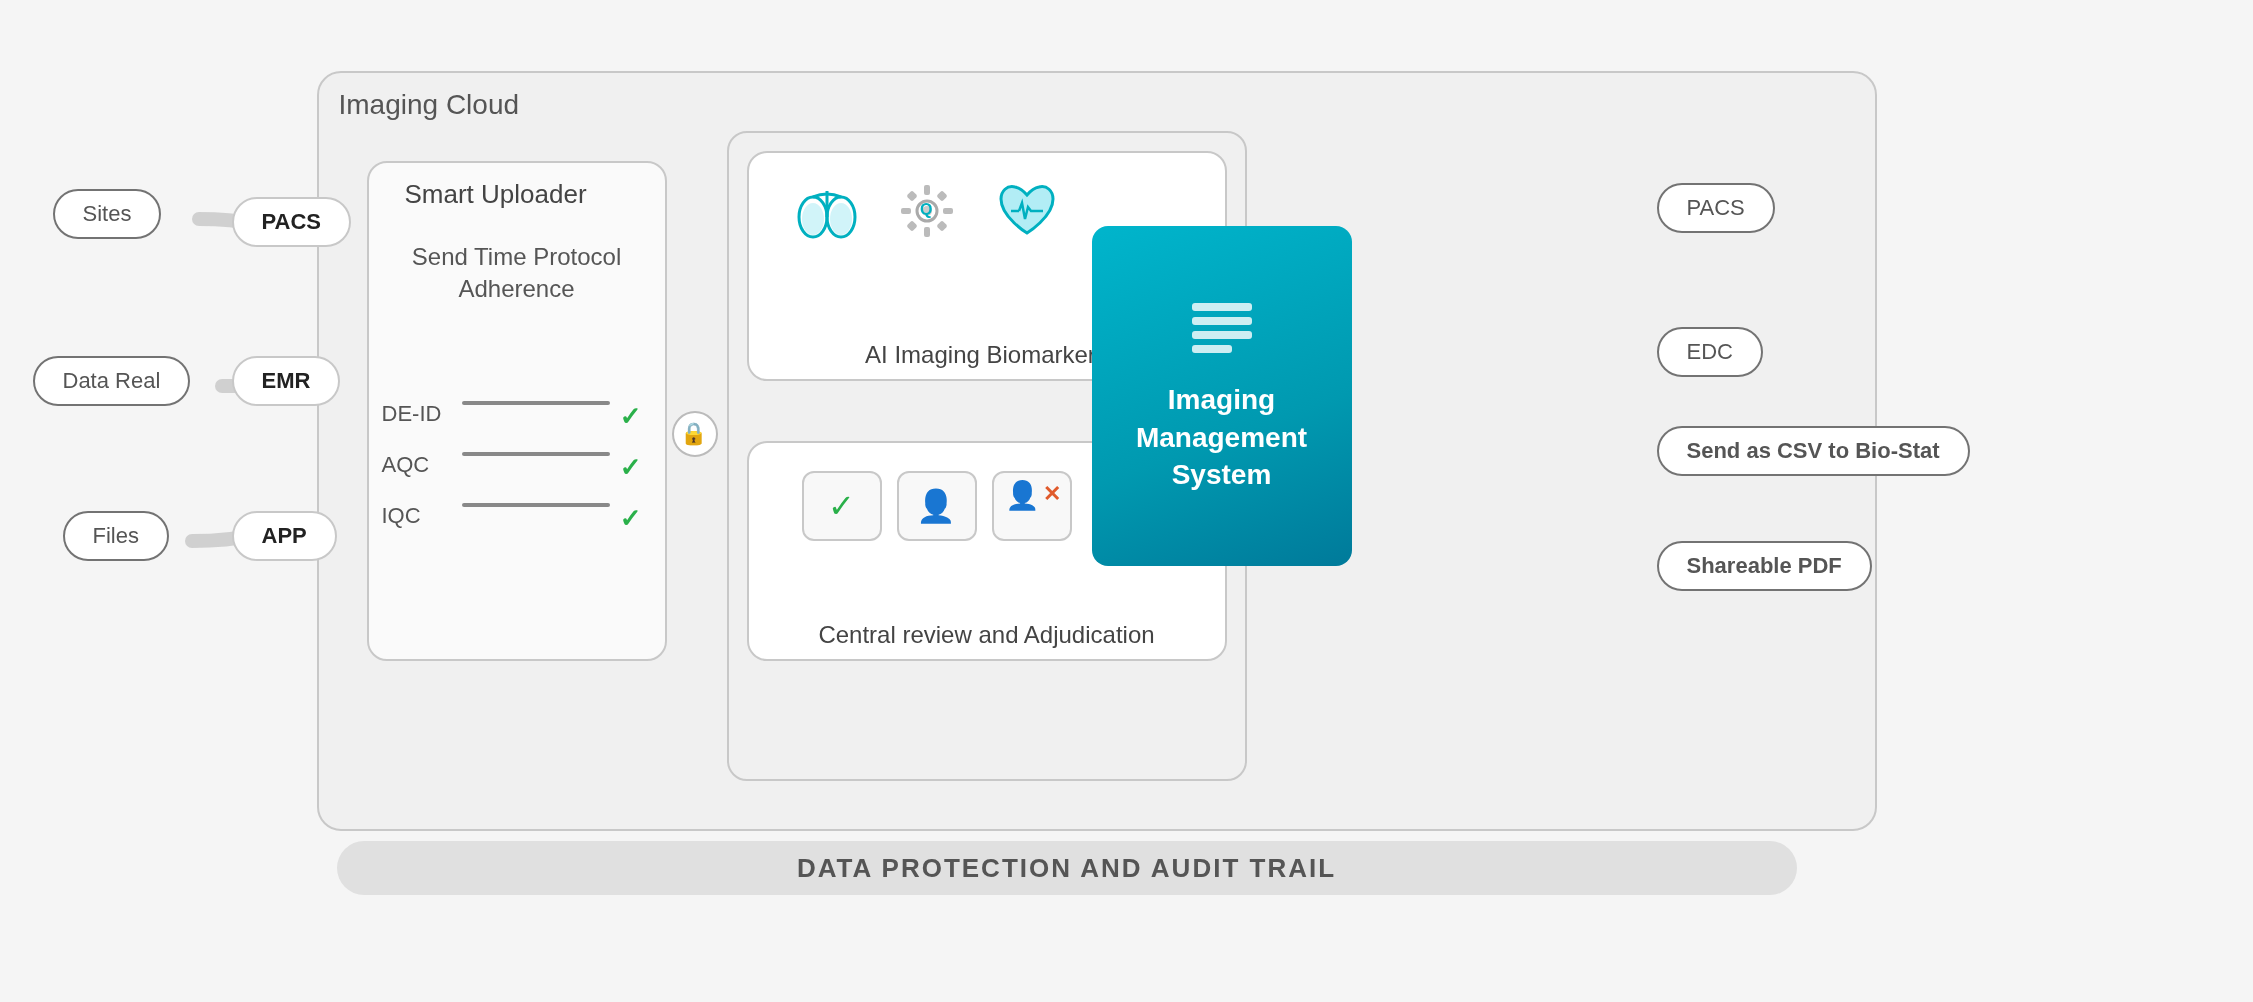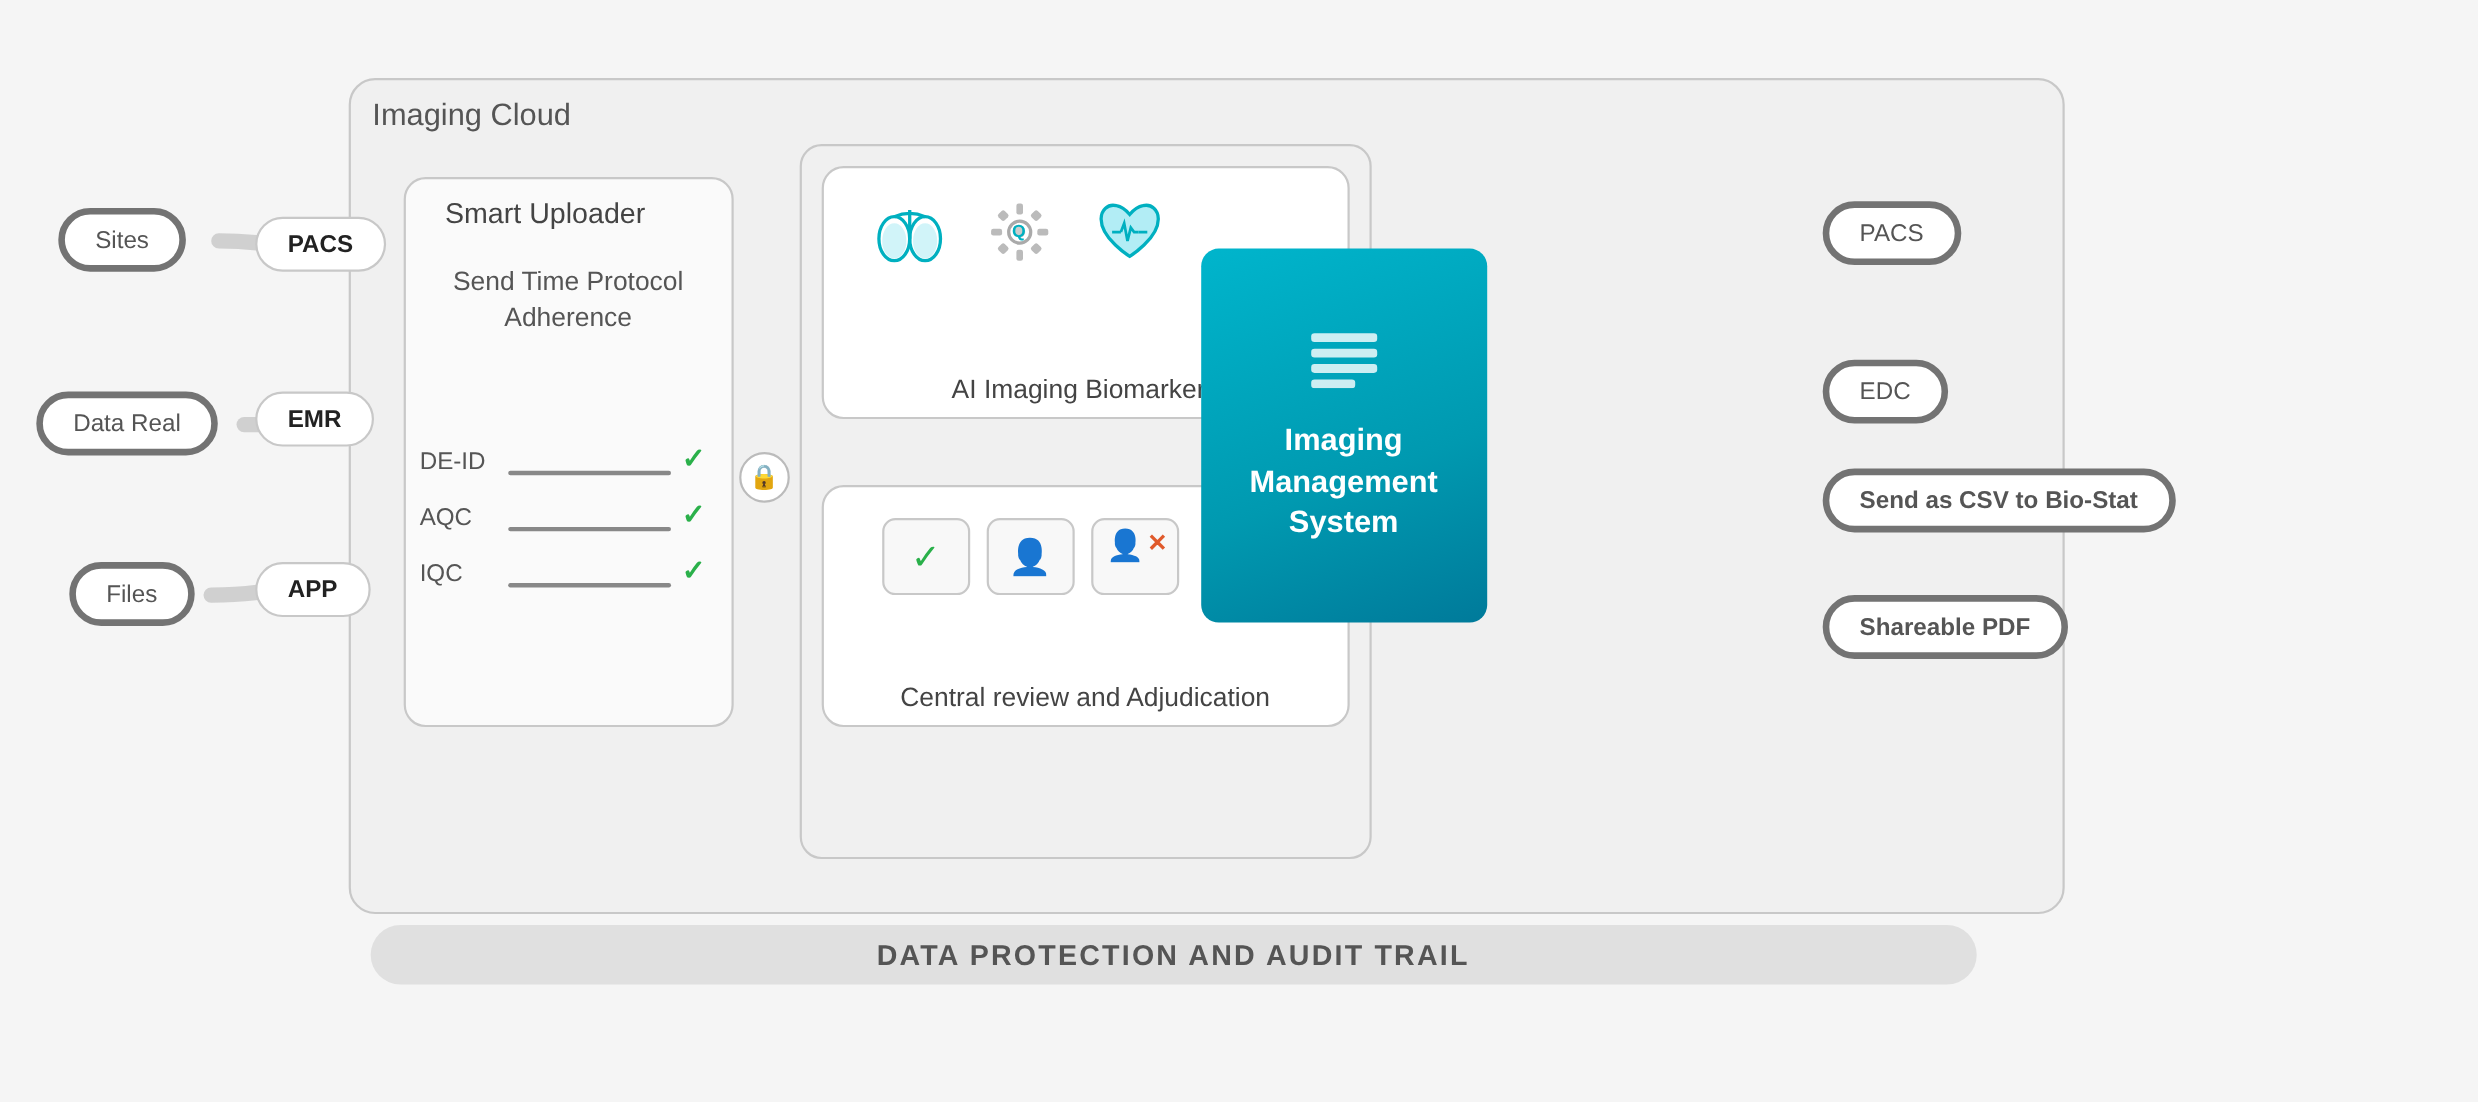--- a/index.html
+++ b/index.html
@@ -94,21 +94,21 @@
 
     
     .checks-area {
       position: absolute;
       left: 355px;
       top: 370px;
       width: 260px;
     }
     .check-row {
       display: flex;
-      align-items: flex-end;
+      align-items: flex-start;
       margin-bottom: 20px;
       font-size: 22px;
       color: #555;
     }
     .check-label {
       width: 70px;
       font-weight: 500;
     }
     .check-dash {
       flex: 1;
@@ -290,21 +290,21 @@
 
     
     .source-item {
       position: absolute;
       display: flex;
       align-items: center;
       gap: 14px;
     }
     .pill {
       background: #fff;
-      border: 6px solid #737373;
+      border: 2px solid #737373;
       border-radius: 40px;
       padding: 10px 28px;
       font-size: 22px;
       color: #555;
       white-space: nowrap;
     }
     .bold-pill {
       background: #fff;
       border: 2px solid #c8c8c8;
       border-radius: 40px;

